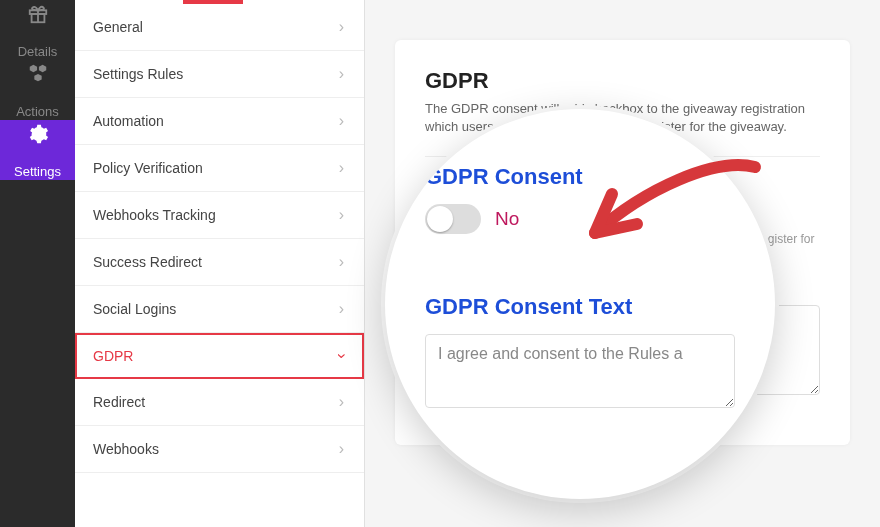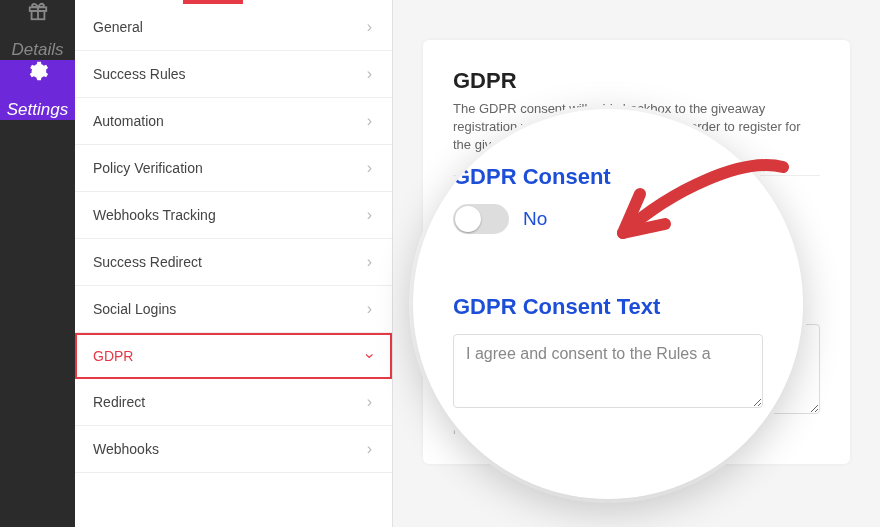--- a/index.html
+++ b/index.html
@@ -1,37 +1,37 @@
 <!DOCTYPE html>
 <html><head>
   <meta charset="utf-8">
   <style>
     * { margin: 0; padding: 0; box-sizing: border-box; font-family: -apple-system, BlinkMacSystemFont, "Segoe UI", Arial, sans-serif; }
     body { width: 880px; height: 527px; display: flex; background: #f5f5f5; overflow: hidden; }
     .leftnav { width: 75px; background: #2b2b2b; display: flex; flex-direction: column; }
     .leftnav-item { height: 60px; display: flex; flex-direction: column; align-items: center; justify-content: center; cursor: pointer; color: #888; }
     .leftnav-item.active { background: #6d28d9; color: #fff; }
     .leftnav-item .ico { width: 24px; height: 24px; display: flex; align-items: center; justify-content: center; }
-    .leftnav-item .lbl { font-size: 17px; margin-top: 18px; font-style: italic; }
-    .midlist { width: 318px; background: #fff; border-right: 1px solid #e0e0e0; }
+    .leftnav-item .lbl { font-size: 13px; margin-top: 18px; }
+    .midlist { width: 290px; background: #fff; border-right: 1px solid #e0e0e0; }
     .midlist-item { display: flex; align-items: center; justify-content: space-between; padding: 14px 20px 14px 18px; border-bottom: 1px solid #eee; cursor: pointer; color: #444; font-size: 14px; font-weight: 500; }
     .midlist-item.selected { border: 2px solid #e63946; color: #e63946; padding: 12px 18px 12px 16px; }
     .chev { color: #bbb; font-size: 16px; }
     .midlist-item.selected .chev { color: #e63946; }
     .redbar { height: 4px; background: #e63946; width: 60px; margin: 0 0 0 108px; }
     .content { flex: 1; padding: 40px 30px 10px 30px; position: relative; }
     .panel { background: #fff; border-radius: 6px; box-shadow: 0 0 4px rgba(0,0,0,0.05); padding: 28px 30px; }
     .panel h2 { font-size: 22px; font-weight: 700; margin-bottom: 6px; color: #222; }
     .panel p { font-size: 13px; color: #666; line-height: 1.4; }
     .sep { border-top: 1px solid #eee; margin: 20px 0 18px 0; }
     .lbl-title { font-size: 15px; font-weight: 700; color: #1d4ed8; margin-bottom: 10px; }
     .toggle-row { display: flex; align-items: center; margin-bottom: 6px; }
     .toggle { width: 40px; height: 22px; border-radius: 11px; background: #ddd; position: relative; cursor: pointer; }
     .toggle::after { content: ''; position: absolute; left: 2px; top: 2px; width: 18px; height: 18px; border-radius: 50%; background: #fff; box-shadow: 0 1px 2px rgba(0,0,0,0.3); }
-    .toggle-label { margin-left: 10px; font-size: 14px; color: #1d4ed8; }
+    .toggle-label { margin-left: 10px; font-size: 14px; color: #be185d; }
     .helptext { font-size: 12px; color: #999; margin-top: 8px; margin-bottom: 18px; }
     .ta { width: 100%; height: 90px; border: 1px solid #ddd; border-radius: 4px; padding: 10px 12px; font-size: 14px; color: #888; resize: both; font-family: inherit; }
     .htmlhint { font-size: 11px; color: #bbb; margin-top: 6px; }
     svg { overflow: visible; }
     .magnifier { position: absolute; pointer-events: none; top: 109px; left: 20px; width: 390px; height: 390px; }
     .mag-circle { position: absolute; top: 0; left: 0; width: 390px; height: 390px; border-radius: 50%; background: #fff; box-shadow: 0 10px 40px rgba(0,0,0,0.2), 0 0 0 4px #fff; overflow: hidden; }
     .mag-content { position: absolute; top: 55px; left: 40px; width: 310px; }
     .mag-content .lbl-title { font-size: 22px; margin-bottom: 14px; }
     .mag-content .toggle { width: 56px; height: 30px; border-radius: 15px; }
     .mag-content .toggle::after { width: 26px; height: 26px; }
@@ -49,38 +49,46 @@
       <svg width="22" height="22" viewBox="0 0 24 24" fill="none" stroke="currentColor" stroke-width="2">
           <rect x="3" y="8" width="18" height="4"></rect>
           <rect x="5" y="12" width="14" height="9"></rect>
           <line x1="12" y1="8" x2="12" y2="21"></line>
           <path d="M12 8C12 8 9 2 6 5c-2 2 2 3 6 3z"></path>
           <path d="M12 8c0 0 3-6 6-3 2 2-2 3-6 3z"></path>
         </svg>
     </span>
     <span class="lbl">Details</span>
   </div>
+  <div class="leftnav-item">
+    <span class="ico">
+      <svg width="22" height="22" viewBox="0 0 24 24" fill="currentColor">
+          <path d="M7 2l4 2v4l-4 2-4-2V4l4-2zM17 2l4 2v4l-4 2-4-2V4l4-2zM12 12l4 2v4l-4 2-4-2v-4l4-2z"></path>
+        </svg>
+    </span>
+    <span class="lbl">Actions</span>
+  </div>
   <div class="leftnav-item active">
     <span class="ico">
       <svg width="22" height="22" viewBox="0 0 24 24" fill="currentColor">
           <path d="M12 8a4 4 0 100 8 4 4 0 000-8zm9 4a7.9 7.9 0 00-.16-1.6l2.1-1.64-2-3.46-2.5 1a8 8 0 00-2.77-1.6L15.2 2h-4l-.47 2.7a8 8 0 00-2.77 1.6l-2.5-1-2 3.46 2.1 1.64A7.9 7.9 0 005 12c0 .54.06 1.07.16 1.6l-2.1 1.64 2 3.46 2.5-1a8 8 0 002.77 1.6L11.2 22h4l.47-2.7a8 8 0 002.77-1.6l2.5 1 2-3.46-2.1-1.64c.1-.53.16-1.06.16-1.6z"></path>
         </svg>
     </span>
     <span class="lbl">Settings</span>
   </div>
 </div>
 
 <div class="midlist">
   <div class="redbar"></div>
   <div class="midlist-item">
       <span>General</span>
       <span class="chev">›</span>
     </div>
   <div class="midlist-item">
-      <span>Success Rules</span>
+      <span>Settings Rules</span>
       <span class="chev">›</span>
     </div>
   <div class="midlist-item">
       <span>Automation</span>
       <span class="chev">›</span>
     </div>
   <div class="midlist-item">
       <span>Policy Verification</span>
       <span class="chev">›</span>
     </div>

